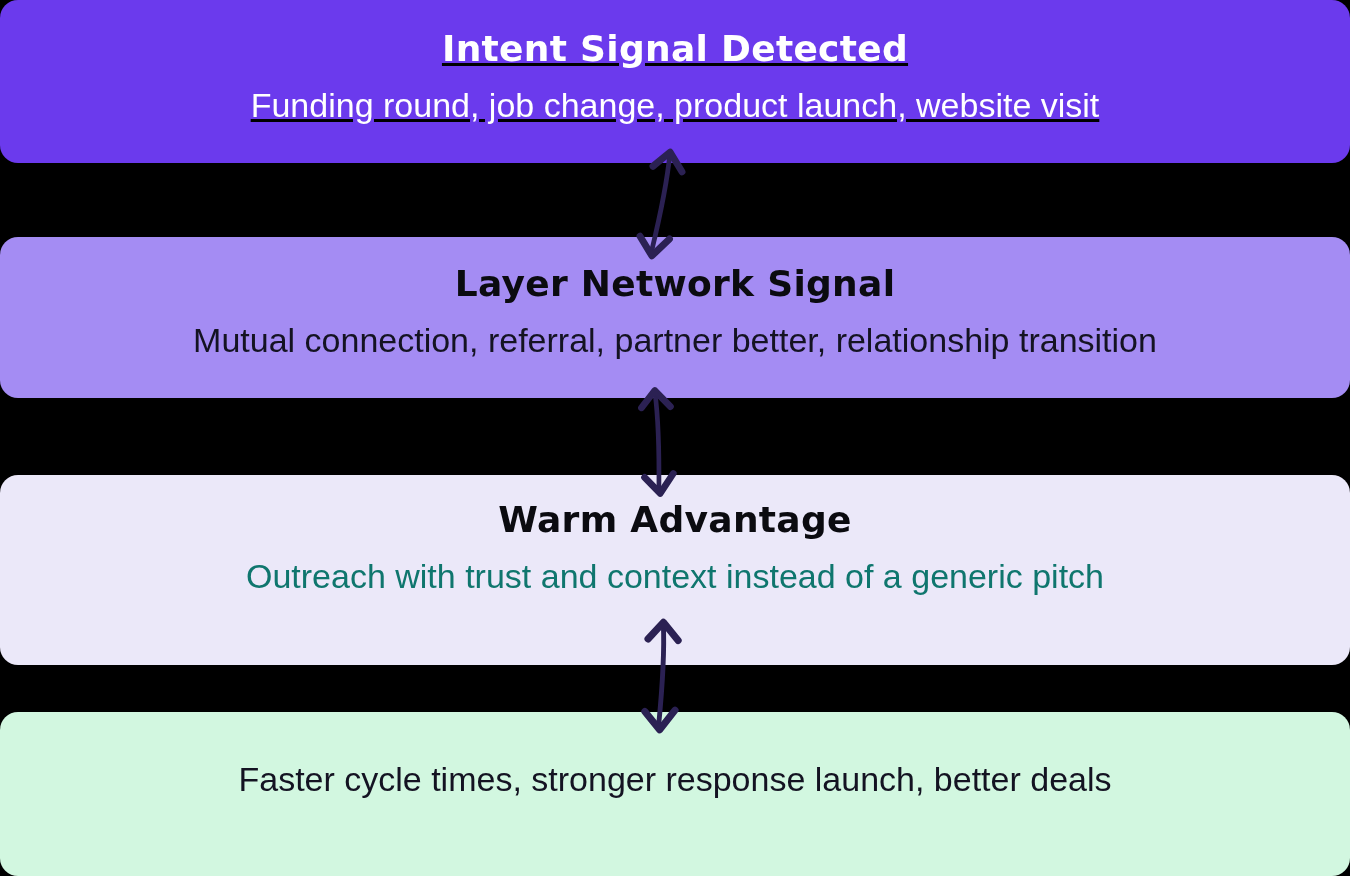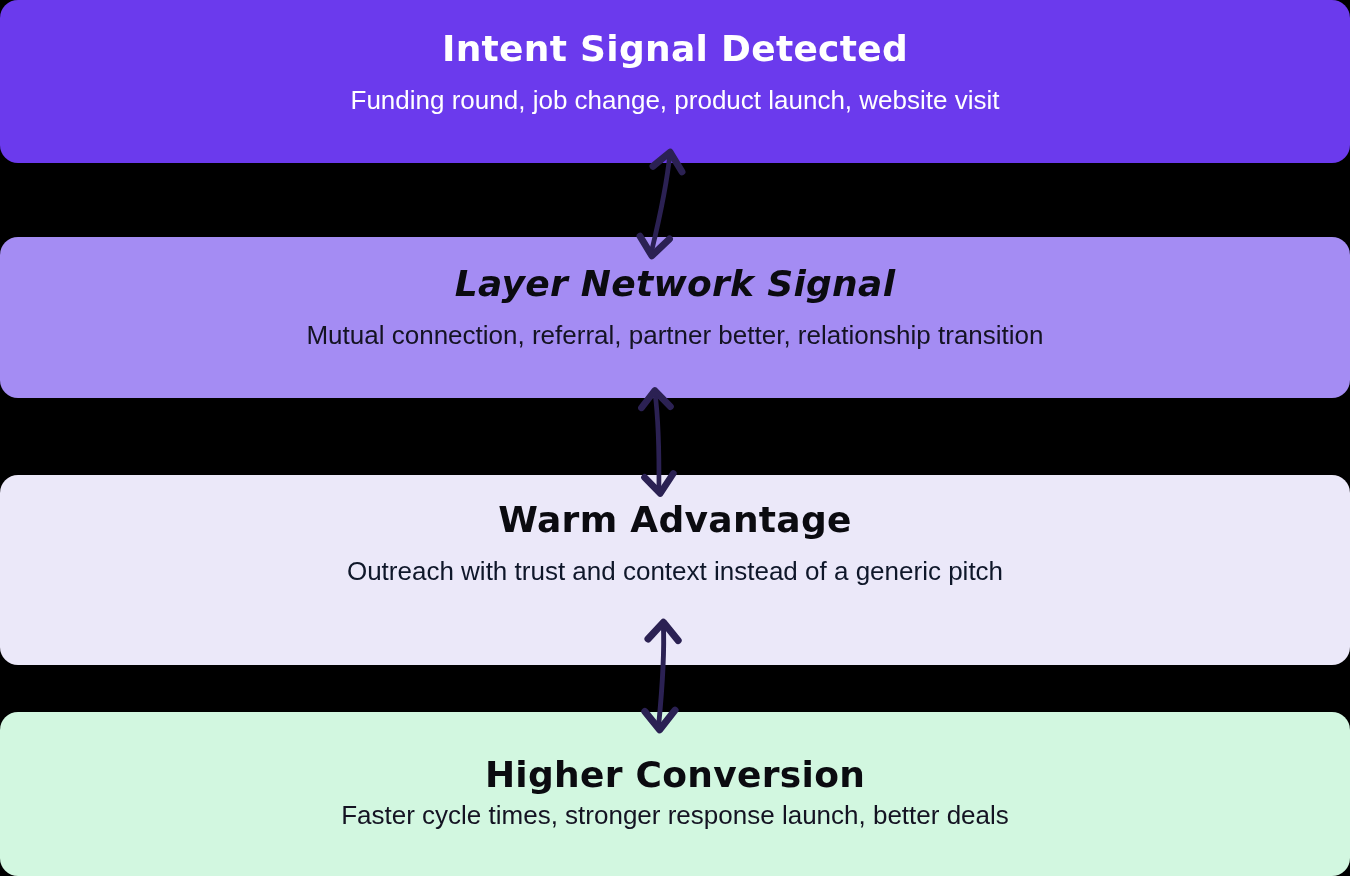--- a/index.html
+++ b/index.html
@@ -26,27 +26,27 @@
 
   .band-title {
     font-family: "DejaVu Sans", sans-serif;
     font-weight: 800;
     font-size: 36px;
     line-height: 1.15;
     letter-spacing: 0.3px;
   }
 
   .band-subtitle {
-    font-size: 26px;
+    font-size: 34px;
     line-height: 1.15;
     margin-top: 17px;
     font-weight: 400;
   }
 
-  .band-intent   { top: 0;     height: 163px; padding-top: 28px; }
+  .band-intent   { top: 0;     height: 163px; padding-top: 28px; text-decoration: underline; }
   .band-network  { top: 237px; height: 161px; padding-top: 26px; }
   .band-warm     { top: 475px; height: 190px; padding-top: 24px; }
   .band-convert  { top: 712px; height: 164px; padding-top: 42px; }
   .band-convert .band-subtitle { margin-top: 6px; }
 
   .arrow {
     position: absolute;
     z-index: 5;
   }
   .arrow svg { display: block; width: 100%; height: 100%; }
@@ -66,43 +66,42 @@
 
   <div class="arrow arrow-1" style="color: rgb(43, 33, 83);">
     <svg viewBox="0 0 52 130" fill="none" xmlns="http://www.w3.org/2000/svg">
       <path d="M27 10 C29 42 27 78 24 116" stroke="currentColor" stroke-width="5.2" stroke-linecap="round"></path>
       <polyline points="11,26 27,8 43,27" stroke="currentColor" stroke-width="7.5" stroke-linecap="round" stroke-linejoin="round"></polyline>
       <polyline points="9,103 25,122 41,101" stroke="currentColor" stroke-width="7.5" stroke-linecap="round" stroke-linejoin="round"></polyline>
     </svg>
   </div>
 
   <section class="band band-network" style="background-color: rgb(164, 140, 243);">
-    <h2 class="band-title" style="color: rgb(11, 11, 16); font-style: italic;">Layer Network Signal</h2>
+    <h2 class="band-title" style="color: rgb(11, 11, 16);">Layer Network Signal</h2>
     <p class="band-subtitle" style="color: rgb(20, 19, 34);">Mutual connection, referral, partner better, relationship transition</p>
   </section>
 
   <div class="arrow arrow-2" style="color: rgb(43, 33, 83);">
     <svg viewBox="0 0 52 130" fill="none" xmlns="http://www.w3.org/2000/svg">
       <path d="M27 10 C29 42 27 78 24 116" stroke="currentColor" stroke-width="5.2" stroke-linecap="round"></path>
       <polyline points="11,26 27,8 43,27" stroke="currentColor" stroke-width="7.5" stroke-linecap="round" stroke-linejoin="round"></polyline>
       <polyline points="9,103 25,122 41,101" stroke="currentColor" stroke-width="7.5" stroke-linecap="round" stroke-linejoin="round"></polyline>
     </svg>
   </div>
 
   <section class="band band-warm" style="background-color: rgb(235, 232, 249);">
     <h2 class="band-title" style="color: rgb(11, 11, 16);">Warm Advantage</h2>
-    <p class="band-subtitle" style="color: #0f172a;">Outreach with trust and context instead of a generic pitch</p>
+    <p class="band-subtitle" style="color: #0f766e;">Outreach with trust and context instead of a generic pitch</p>
   </section>
 
   <div class="arrow arrow-3" style="color: rgb(43, 33, 83);">
     <svg viewBox="0 0 52 130" fill="none" xmlns="http://www.w3.org/2000/svg">
       <path d="M27 10 C29 42 27 78 24 116" stroke="currentColor" stroke-width="5.2" stroke-linecap="round"></path>
       <polyline points="11,26 27,8 43,27" stroke="currentColor" stroke-width="7.5" stroke-linecap="round" stroke-linejoin="round"></polyline>
       <polyline points="9,103 25,122 41,101" stroke="currentColor" stroke-width="7.5" stroke-linecap="round" stroke-linejoin="round"></polyline>
     </svg>
   </div>
 
   <section class="band band-convert" style="background-color: rgb(210, 247, 224);">
-    <h2 class="band-title" style="color: rgb(11, 11, 16);">Higher Conversion</h2>
     <p class="band-subtitle" style="color: rgb(20, 19, 34);">Faster cycle times, stronger response launch, better deals</p>
   </section>
 
 </div>
 
 </body></html>

